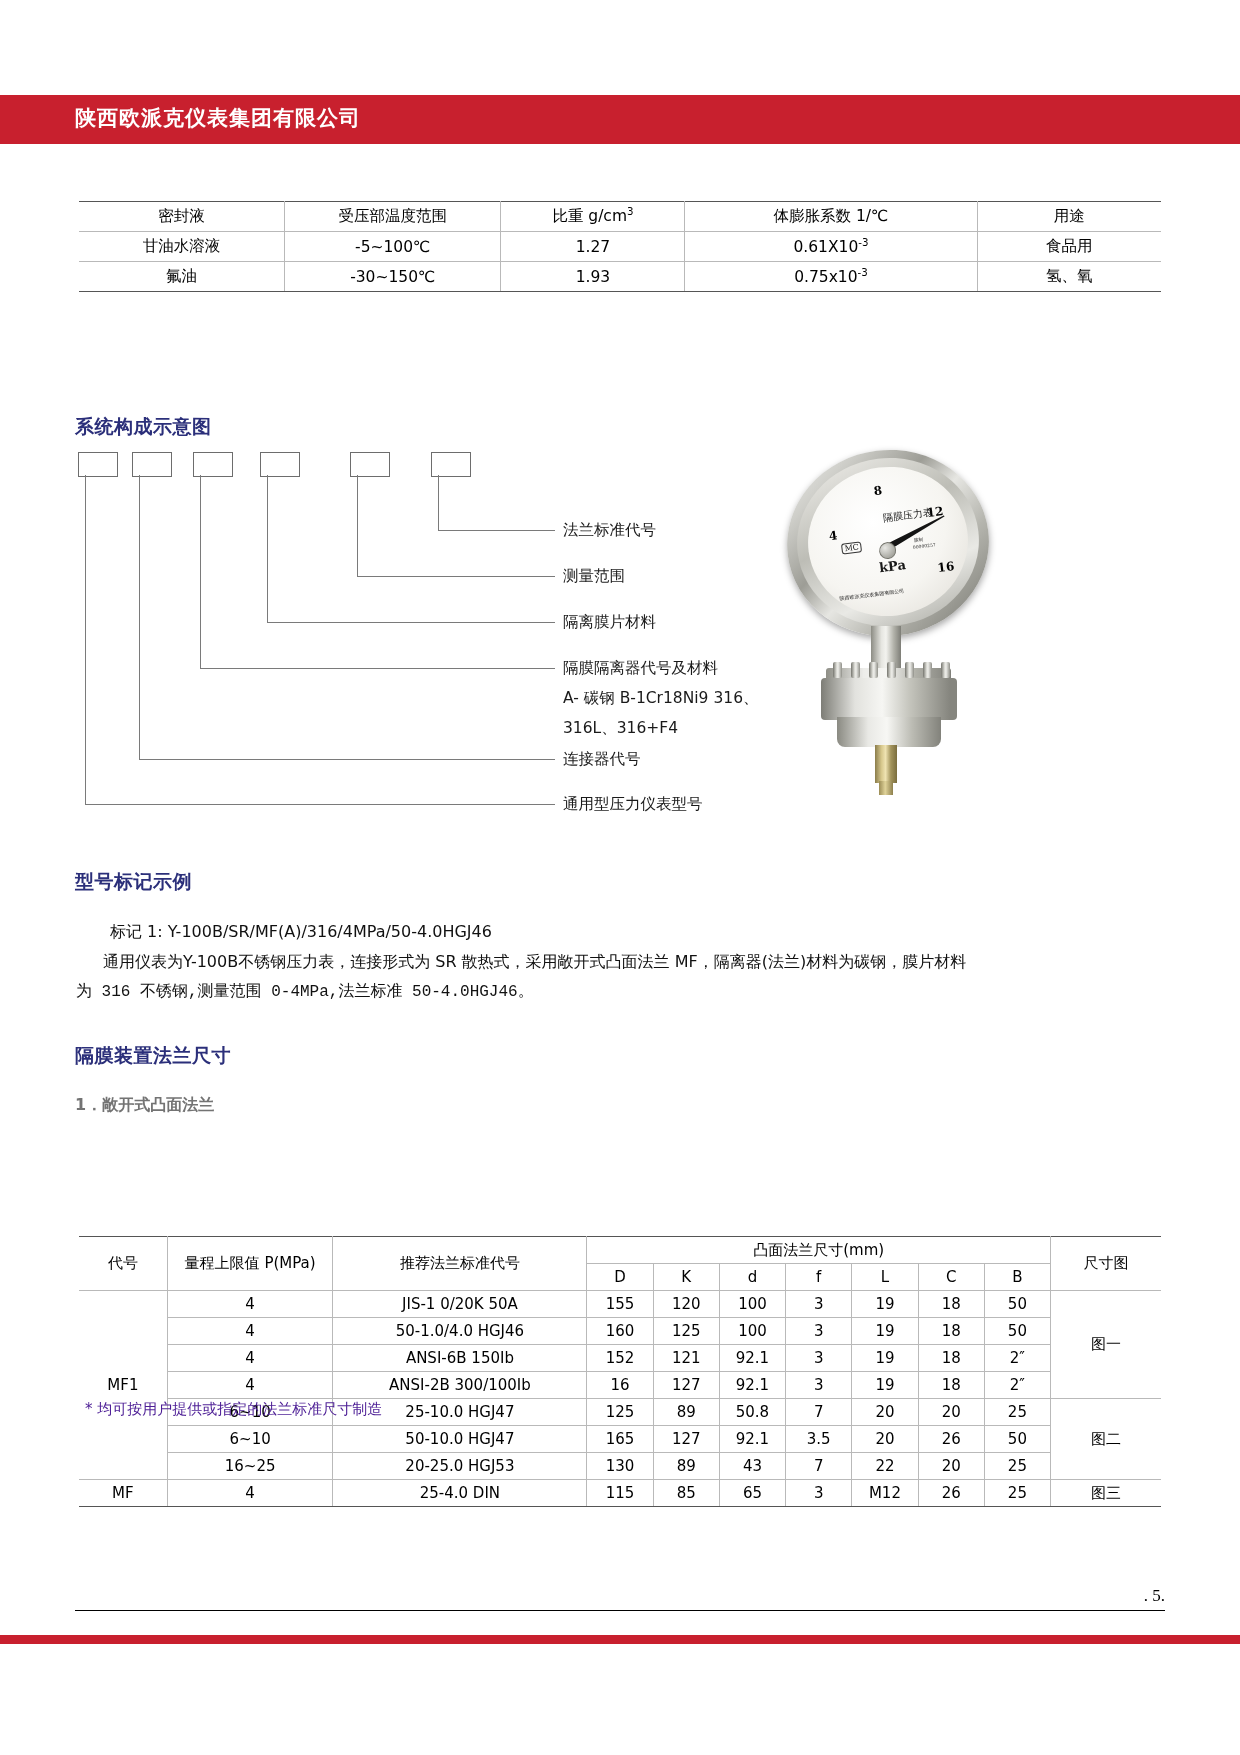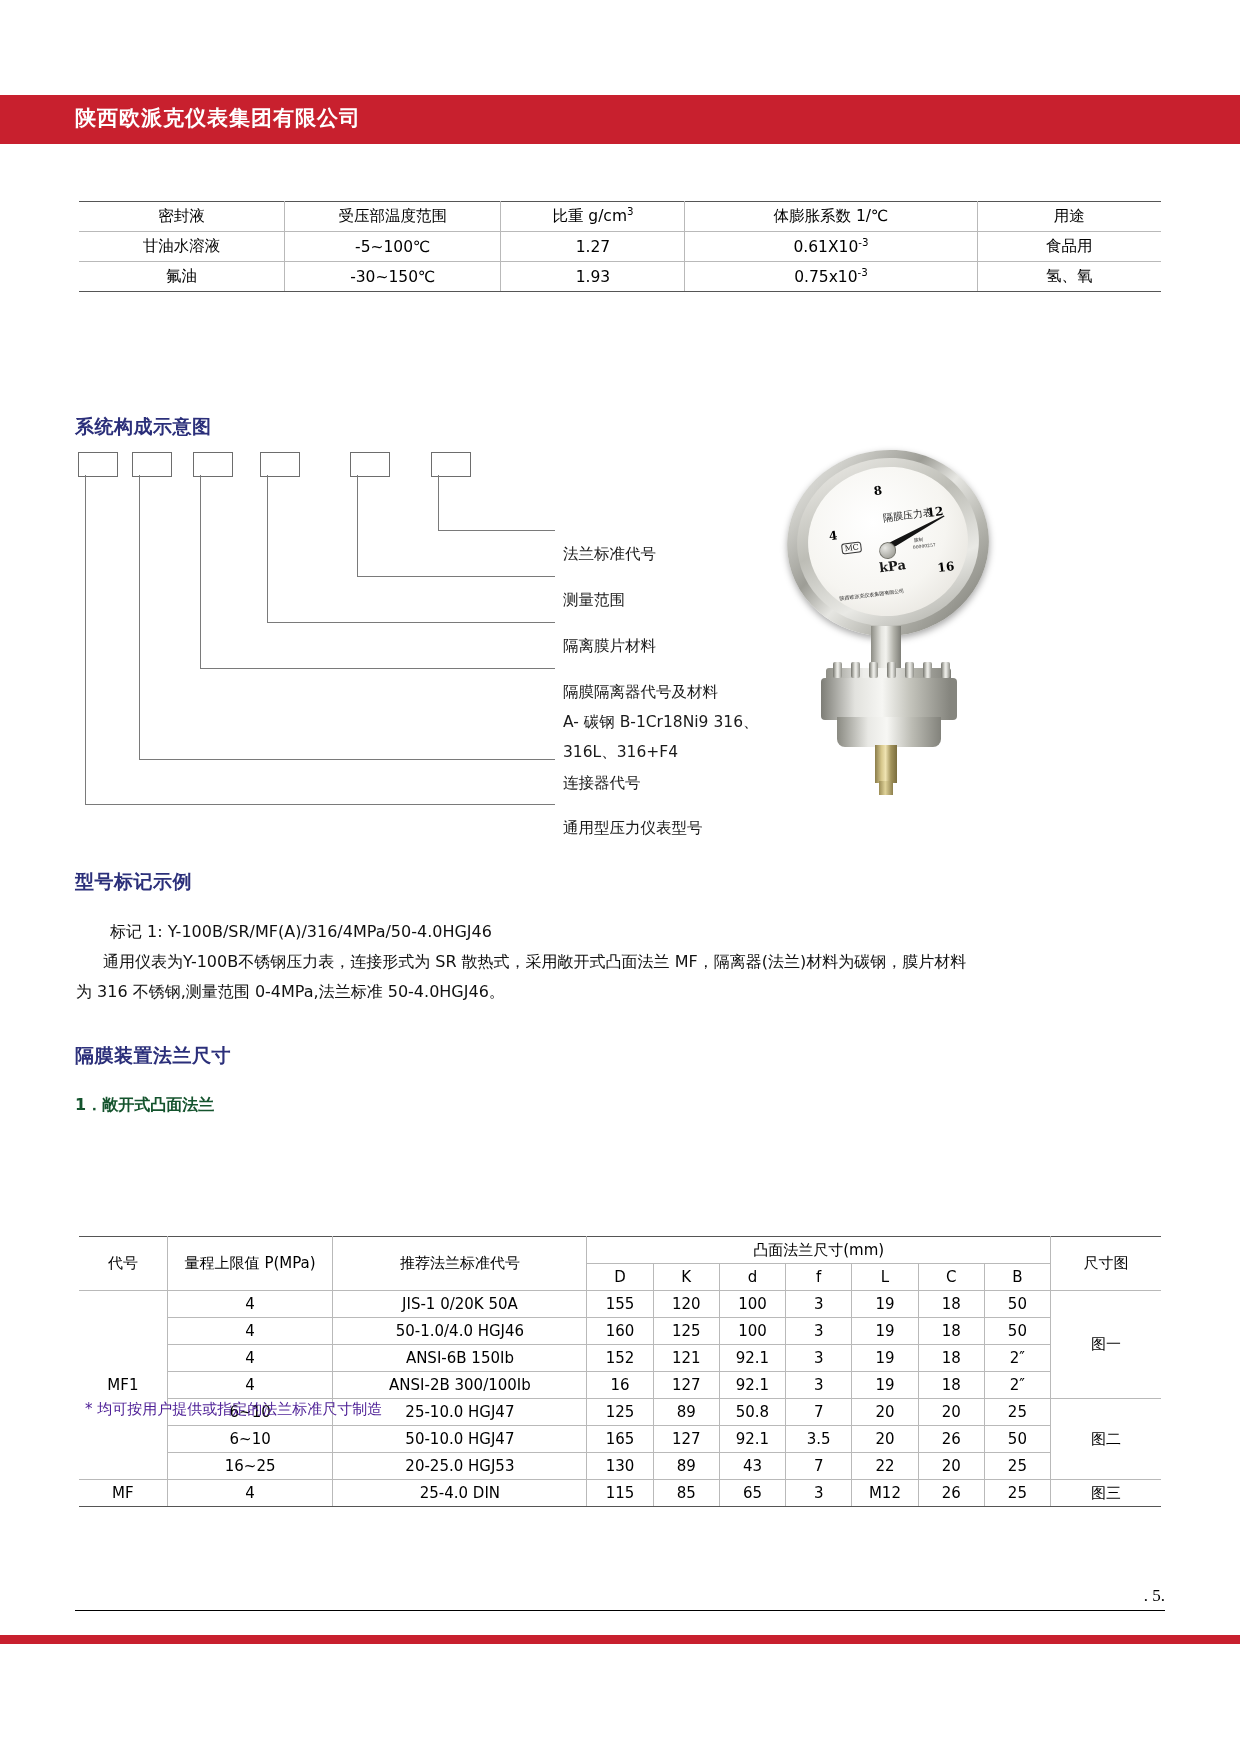--- a/index.html
+++ b/index.html
@@ -62,36 +62,36 @@
 
   
   .sec-h{
     position:absolute;
     font-size:19px;font-weight:bold;color:#2b2f7a;
     font-family:"DejaVu Sans","Liberation Sans",sans-serif;
     letter-spacing:.5px;
   }
   .sub-h{
     position:absolute;
-    font-size:16px;font-weight:bold;color:#14532d;
+    font-size:16px;font-weight:bold;color:#737373;
     font-family:"DejaVu Sans","Liberation Sans",sans-serif;
   }
 
   
   .diagram{position:absolute;left:75px;top:446px;width:700px;height:380px;}
   .dbox{
     position:absolute;width:38px;height:23px;
     border:1px solid #6d6d6d;background:#fff;
   }
   .vline{position:absolute;width:1px;background:#7a7a7a;}
   .hline{position:absolute;height:1px;background:#7a7a7a;}
   .dlabel{
     position:absolute;font-size:15.5px;color:#1a1a1a;
     font-family:"DejaVu Sans","Liberation Sans",sans-serif;
-    white-space:nowrap;line-height:27px;margin-top:24px;
+    white-space:nowrap;line-height:27px;
   }
 
   
   .gauge-wrap{position:absolute;left:775px;top:440px;width:250px;height:400px;}
   .gauge-bezel{
     position:absolute;left:12px;top:10px;width:202px;height:186px;
     border-radius:50%;
     background:linear-gradient(140deg,#f2f2f0 0%,#cfcfca 18%,#9d9d96 38%,#e6e6e2 52%,#b5b5ae 70%,#8d8d86 88%,#d9d9d4 100%);
     box-shadow:0 3px 7px rgba(0,0,0,.35);
     transform:rotate(-7deg);
@@ -287,21 +287,21 @@
     <div class="bolt" style="left:166px;"></div>
     <div class="flange-body"></div>
     <div class="flange-low"></div>
     <div class="nipple"></div>
     <div class="nipple-tip"></div>
   </div>
 
   <div class="sec-h" style="left:75px;top:869px;">型号标记示例</div>
   <div class="ex-line" style="left:110px;top:917px;">标记 1: Y-100B/SR/MF(A)/316/4MPa/50-4.0HGJ46</div>
   <div class="ex-line" style="left:103px;top:947px;">通用仪表为Y-100B不锈钢压力表，连接形式为 SR 散热式，采用敞开式凸面法兰 MF，隔离器(法兰)材料为碳钢，膜片材料</div>
-  <div class="ex-line" style="left:76px;top:977px;">为 316 不锈钢,测量范围 0-4MPa,法兰标准 50-4.0HGJ46。</div>
+  <div class="ex-line" style="left:76px;top:977px;font-family:Liberation Mono, monospace;">为 316 不锈钢,测量范围 0-4MPa,法兰标准 50-4.0HGJ46。</div>
 
   <div class="sec-h" style="left:75px;top:1043px;">隔膜装置法兰尺寸</div>
   <div class="sub-h" style="left:75px;top:1095px;">1．敞开式凸面法兰</div>
 
   <table class="tbl2">
     <tbody id="t2body">
         <tr>
           <td rowspan="2" class="edgeL" style="width: 8%;">代号</td>
           <td rowspan="2" style="width: 15%;">量程上限值 P(MPa)</td>
           <td rowspan="2" style="width: 23%;">推荐法兰标准代号</td>

